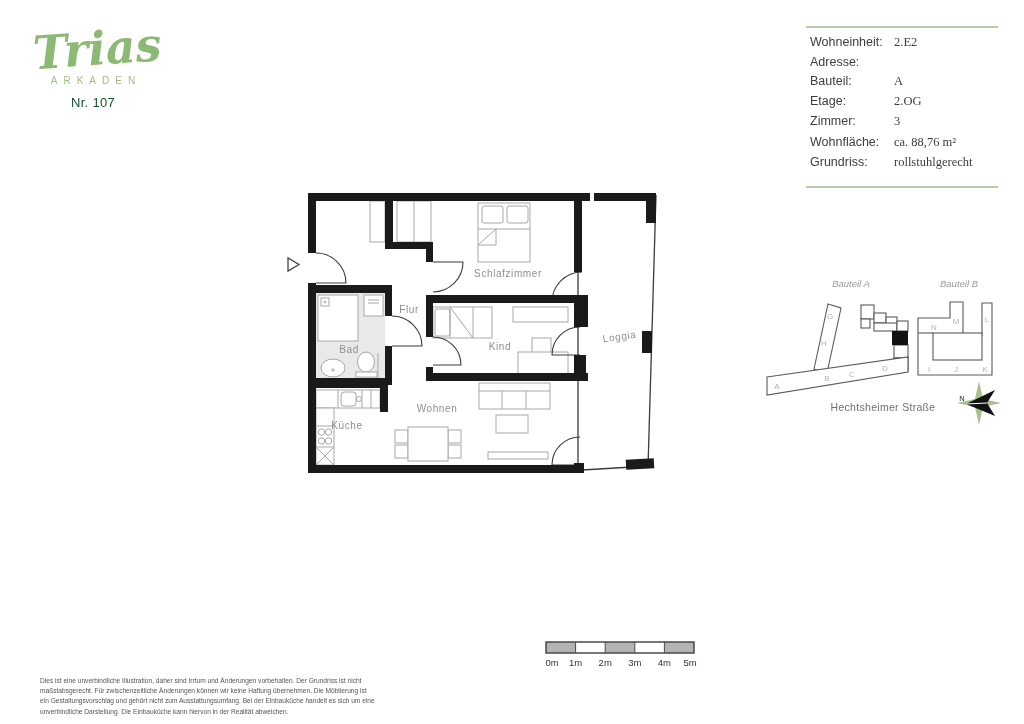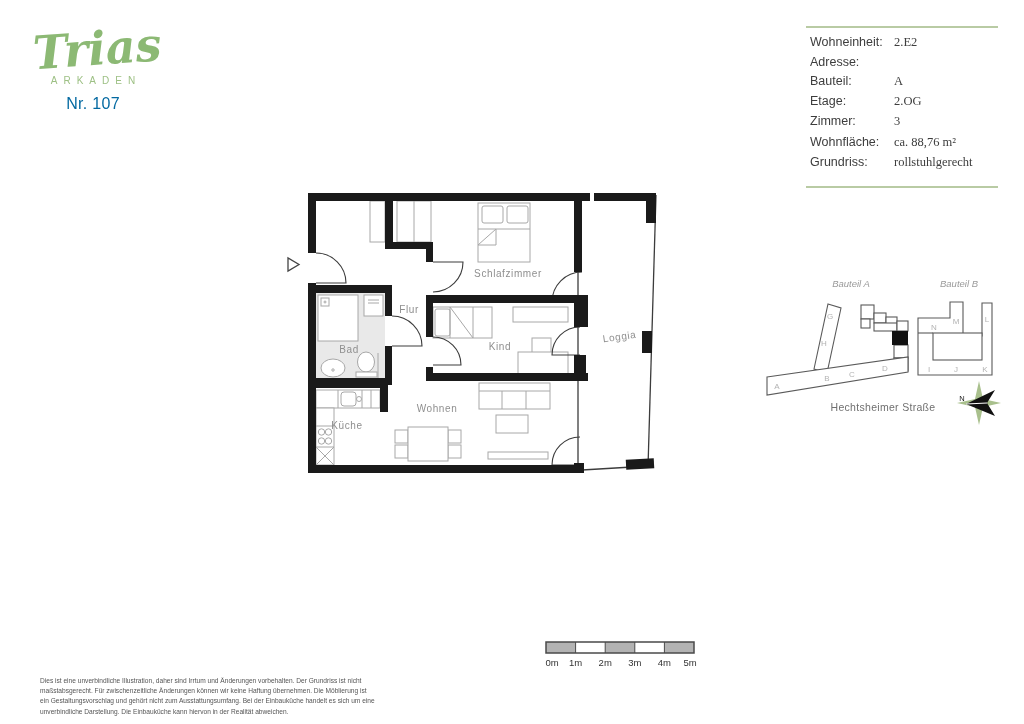--- a/index.html
+++ b/index.html
@@ -3,21 +3,21 @@
 <meta charset="utf-8">
 <style>
   html,body{margin:0;padding:0;background:#fff;}
   .page{position:relative;width:1024px;height:724px;background:#ffffff;overflow:hidden;
         font-family:"Liberation Sans",sans-serif;color:#3d3d3d;}
   
   .logo{position:absolute;left:33px;top:24px;width:120px;text-align:center;}
   .logo-script{font-family:"DejaVu Serif",serif;font-style:italic;font-weight:bold;
                font-size:46px;line-height:1.1;color:#8cb974;transform:rotate(-4deg);}
   .logo-sub{font-size:10px;letter-spacing:6px;padding-left:6px;color:#9dc084;margin-top:0px;}
-  .unit-no{font-size:16px;color:#0369a1;margin-top:9px;letter-spacing:0.3px;}
+  .unit-no{font-size:13px;color:#14532d;margin-top:9px;letter-spacing:0.3px;}
   
   .info-table{position:absolute;left:806px;top:26px;width:192px;
               border-top:2px solid #b9cba4;border-bottom:2px solid #b9cba4;
               padding:4px 0 14px 0;font-size:12.5px;}
   .info-row{display:flex;padding:2.6px 0 2.6px 4px;}
   .info-label{width:84px;flex:none;}
   .info-value{flex:1;font-family:Liberation Serif, serif;}
   
   .floor-plan{position:absolute;left:280px;top:185px;}
   .site-plan{position:absolute;left:750px;top:270px;}

